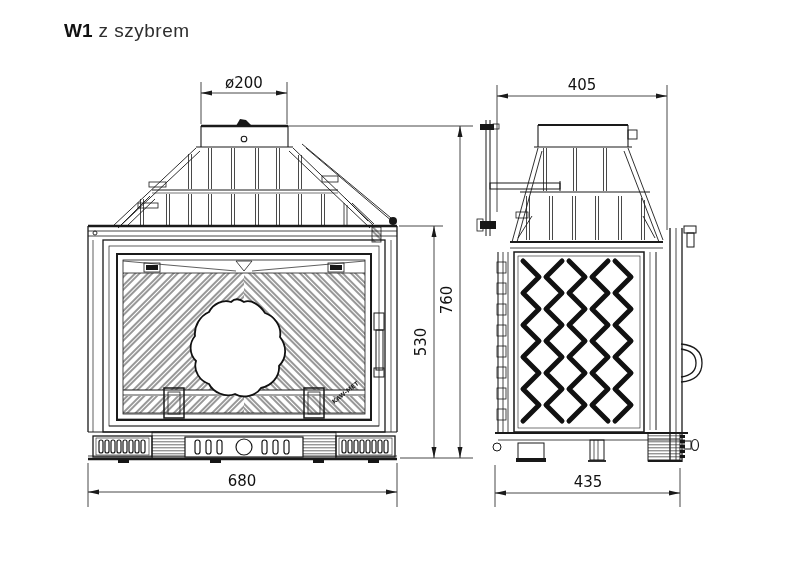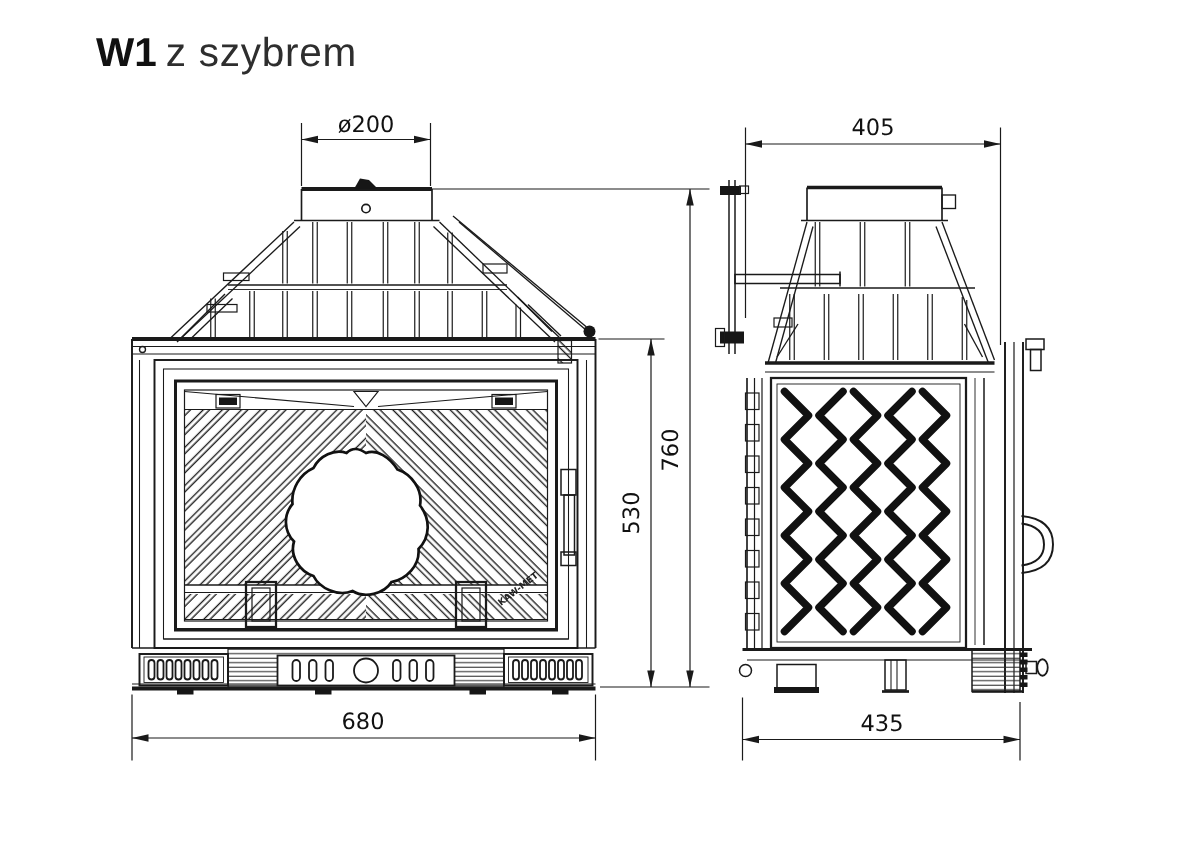--- a/index.html
+++ b/index.html
@@ -1,18 +1,18 @@
 <!DOCTYPE html>
 <html><head>
 <meta charset="utf-8">
 <style>
   html,body{margin:0;padding:0;background:#ffffff;}
   .stage{position:relative;width:800px;height:567px;background:#ffffff;overflow:hidden;
          font-family:"Liberation Sans",sans-serif;}
-  .title{position:absolute;left:64px;top:20px;font-size:27px;color:#2e2e2e;letter-spacing:.5px;}
+  .title{position:absolute;left:64px;top:20px;font-size:19px;color:#2e2e2e;letter-spacing:.5px;}
   .title .model{font-weight:bold;color:#111;margin-right:6px;letter-spacing:0;}
   svg{position:absolute;left:0;top:0;}
   .dimtxt{font-family:"DejaVu Sans",sans-serif;font-size:15px;fill:#111;}
   .logotxt{font-family:"DejaVu Sans",sans-serif;font-size:6px;font-weight:bold;fill:#222;}
 </style>
 </head>
 <body>
 
 <div class="stage">
 

